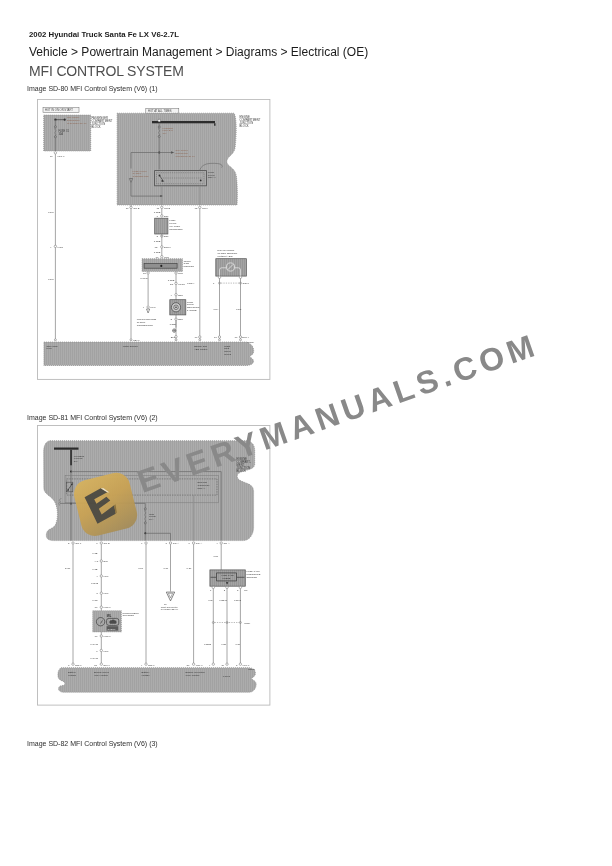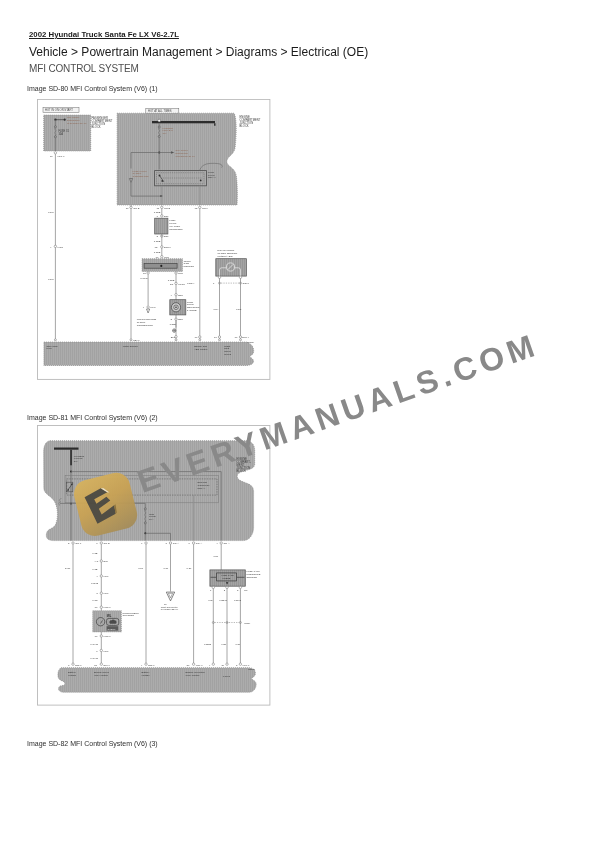--- a/index.html
+++ b/index.html
@@ -3,25 +3,25 @@
 <meta charset="utf-8">
 <style>
   html,body{margin:0;padding:0;background:#fff;}
   body{width:612px;height:866px;position:relative;overflow:hidden;
        font-family:"Liberation Sans", sans-serif;}
   .abs{position:absolute;}
 </style>
 </head>
 <body>
 
-<div class="abs" style="left:29px;top:30px;font-size:7.8px;color:#1b1b1b;font-weight:bold;text-decoration:underline;">2002 Hyundai Truck Santa Fe LX V6-2.7L</div>
+<div class="abs" style="left:29px;top:30px;font-size:7.8px;color:#1b1b1b;font-weight:bold;">2002 Hyundai Truck Santa Fe LX V6-2.7L</div>
 
 <div class="abs" style="left:29px;top:45px;font-size:12px;color:#1b1b1b;">Vehicle &gt; Powertrain Management &gt; Diagrams &gt; Electrical (OE)</div>
 
-<div class="abs" style="left:29px;top:62.5px;font-size:10px;color:#4e4e4e;letter-spacing:-0.15px;">MFI CONTROL SYSTEM</div>
+<div class="abs" style="left:29px;top:62.5px;font-size:14px;color:#4e4e4e;letter-spacing:-0.15px;">MFI CONTROL SYSTEM</div>
 
 <div class="abs" style="left:27px;top:85px;font-size:7px;color:#2e2e2e;">Image SD-80 MFI Control System (V6) (1)</div>
 
 <svg class="abs" style="left:37px;top:99px;" width="234" height="281" viewBox="37 99 234 281">
 <defs>
 <pattern id="hz" width="2" height="2" patternUnits="userSpaceOnUse">
   <rect width="2" height="2" fill="#a8a8a8"></rect>
   <rect x="0" width="0.8" height="2" fill="#a1a1a1"></rect>
   <rect x="1.4" width="0.6" height="2" fill="#afafaf"></rect>
 </pattern>

